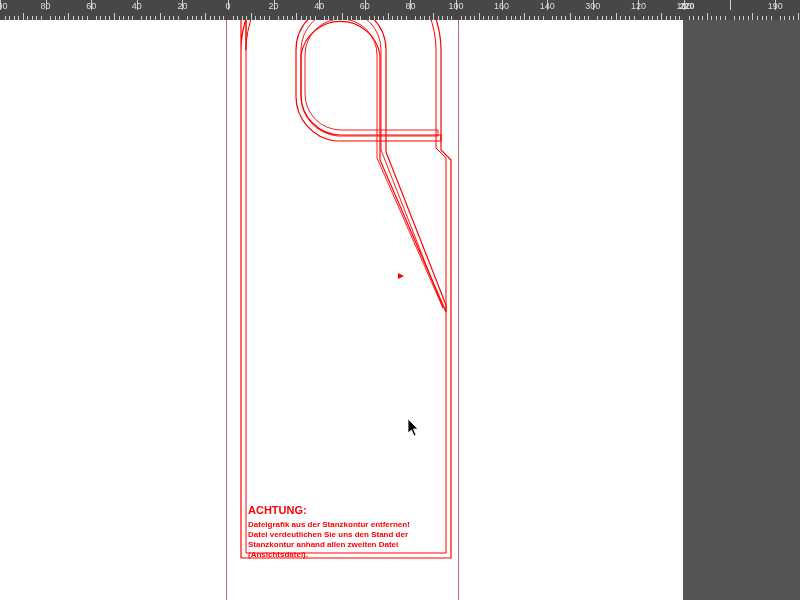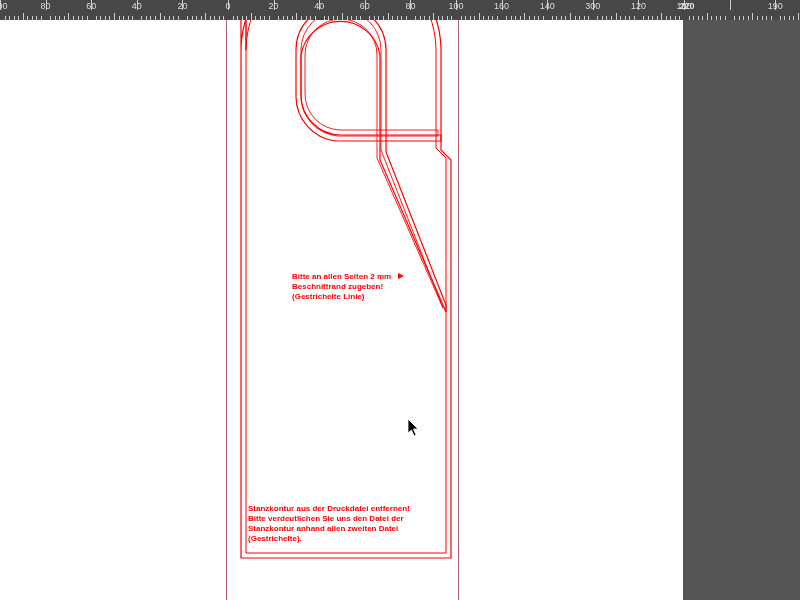--- a/index.html
+++ b/index.html
@@ -356,29 +356,25 @@
              A 36 36 0 0 0 115 130
              L 212 130
              L 212 136
              L 112 136
              A 40 40 0 0 1 75 93
              Z" fill="none" stroke="#ff0000" stroke-width="0.9"></path>
 
     <path d="M 172 273 L 178 276 L 172 279 Z" fill="#ff0000"></path>
   </svg>
 
-  <div class="text-note note1">
-    <span>Bitte an allen Seiten 2 mm</span><br>
-    <span>Beschnittrand zugeben!</span><br>
-    <span>(Gestrichelte Linie)</span>
-  </div>
 
   <div class="text-note note2">
-    <span>Stanzkontur aus der Druckdatei entfernen!</span><br>
-    <span>Bitte verdeutlichen Sie uns den Datei der</span><br>
+    <span class="achtung">ACHTUNG:</span>
+    <span>Dateigrafik aus der Stanzkontur entfernen!</span><br>
+    <span>Datei verdeutlichen Sie uns den Stand der</span><br>
     <span>Stanzkontur anhand allen zweiten Datei</span><br>
-    <span>(Gestrichelte).</span>
+    <span>(Ansichtsdatei).</span>
   </div>
 
   <svg class="cursor" viewBox="0 0 12 18">
     <path d="M 0 0 L 0 14 L 3.5 11 L 6 17 L 8 16 L 5.5 10 L 10 10 Z" fill="#000" stroke="#fff" stroke-width="0.8"></path>
   </svg>
 </div>
 
 </body></html>

